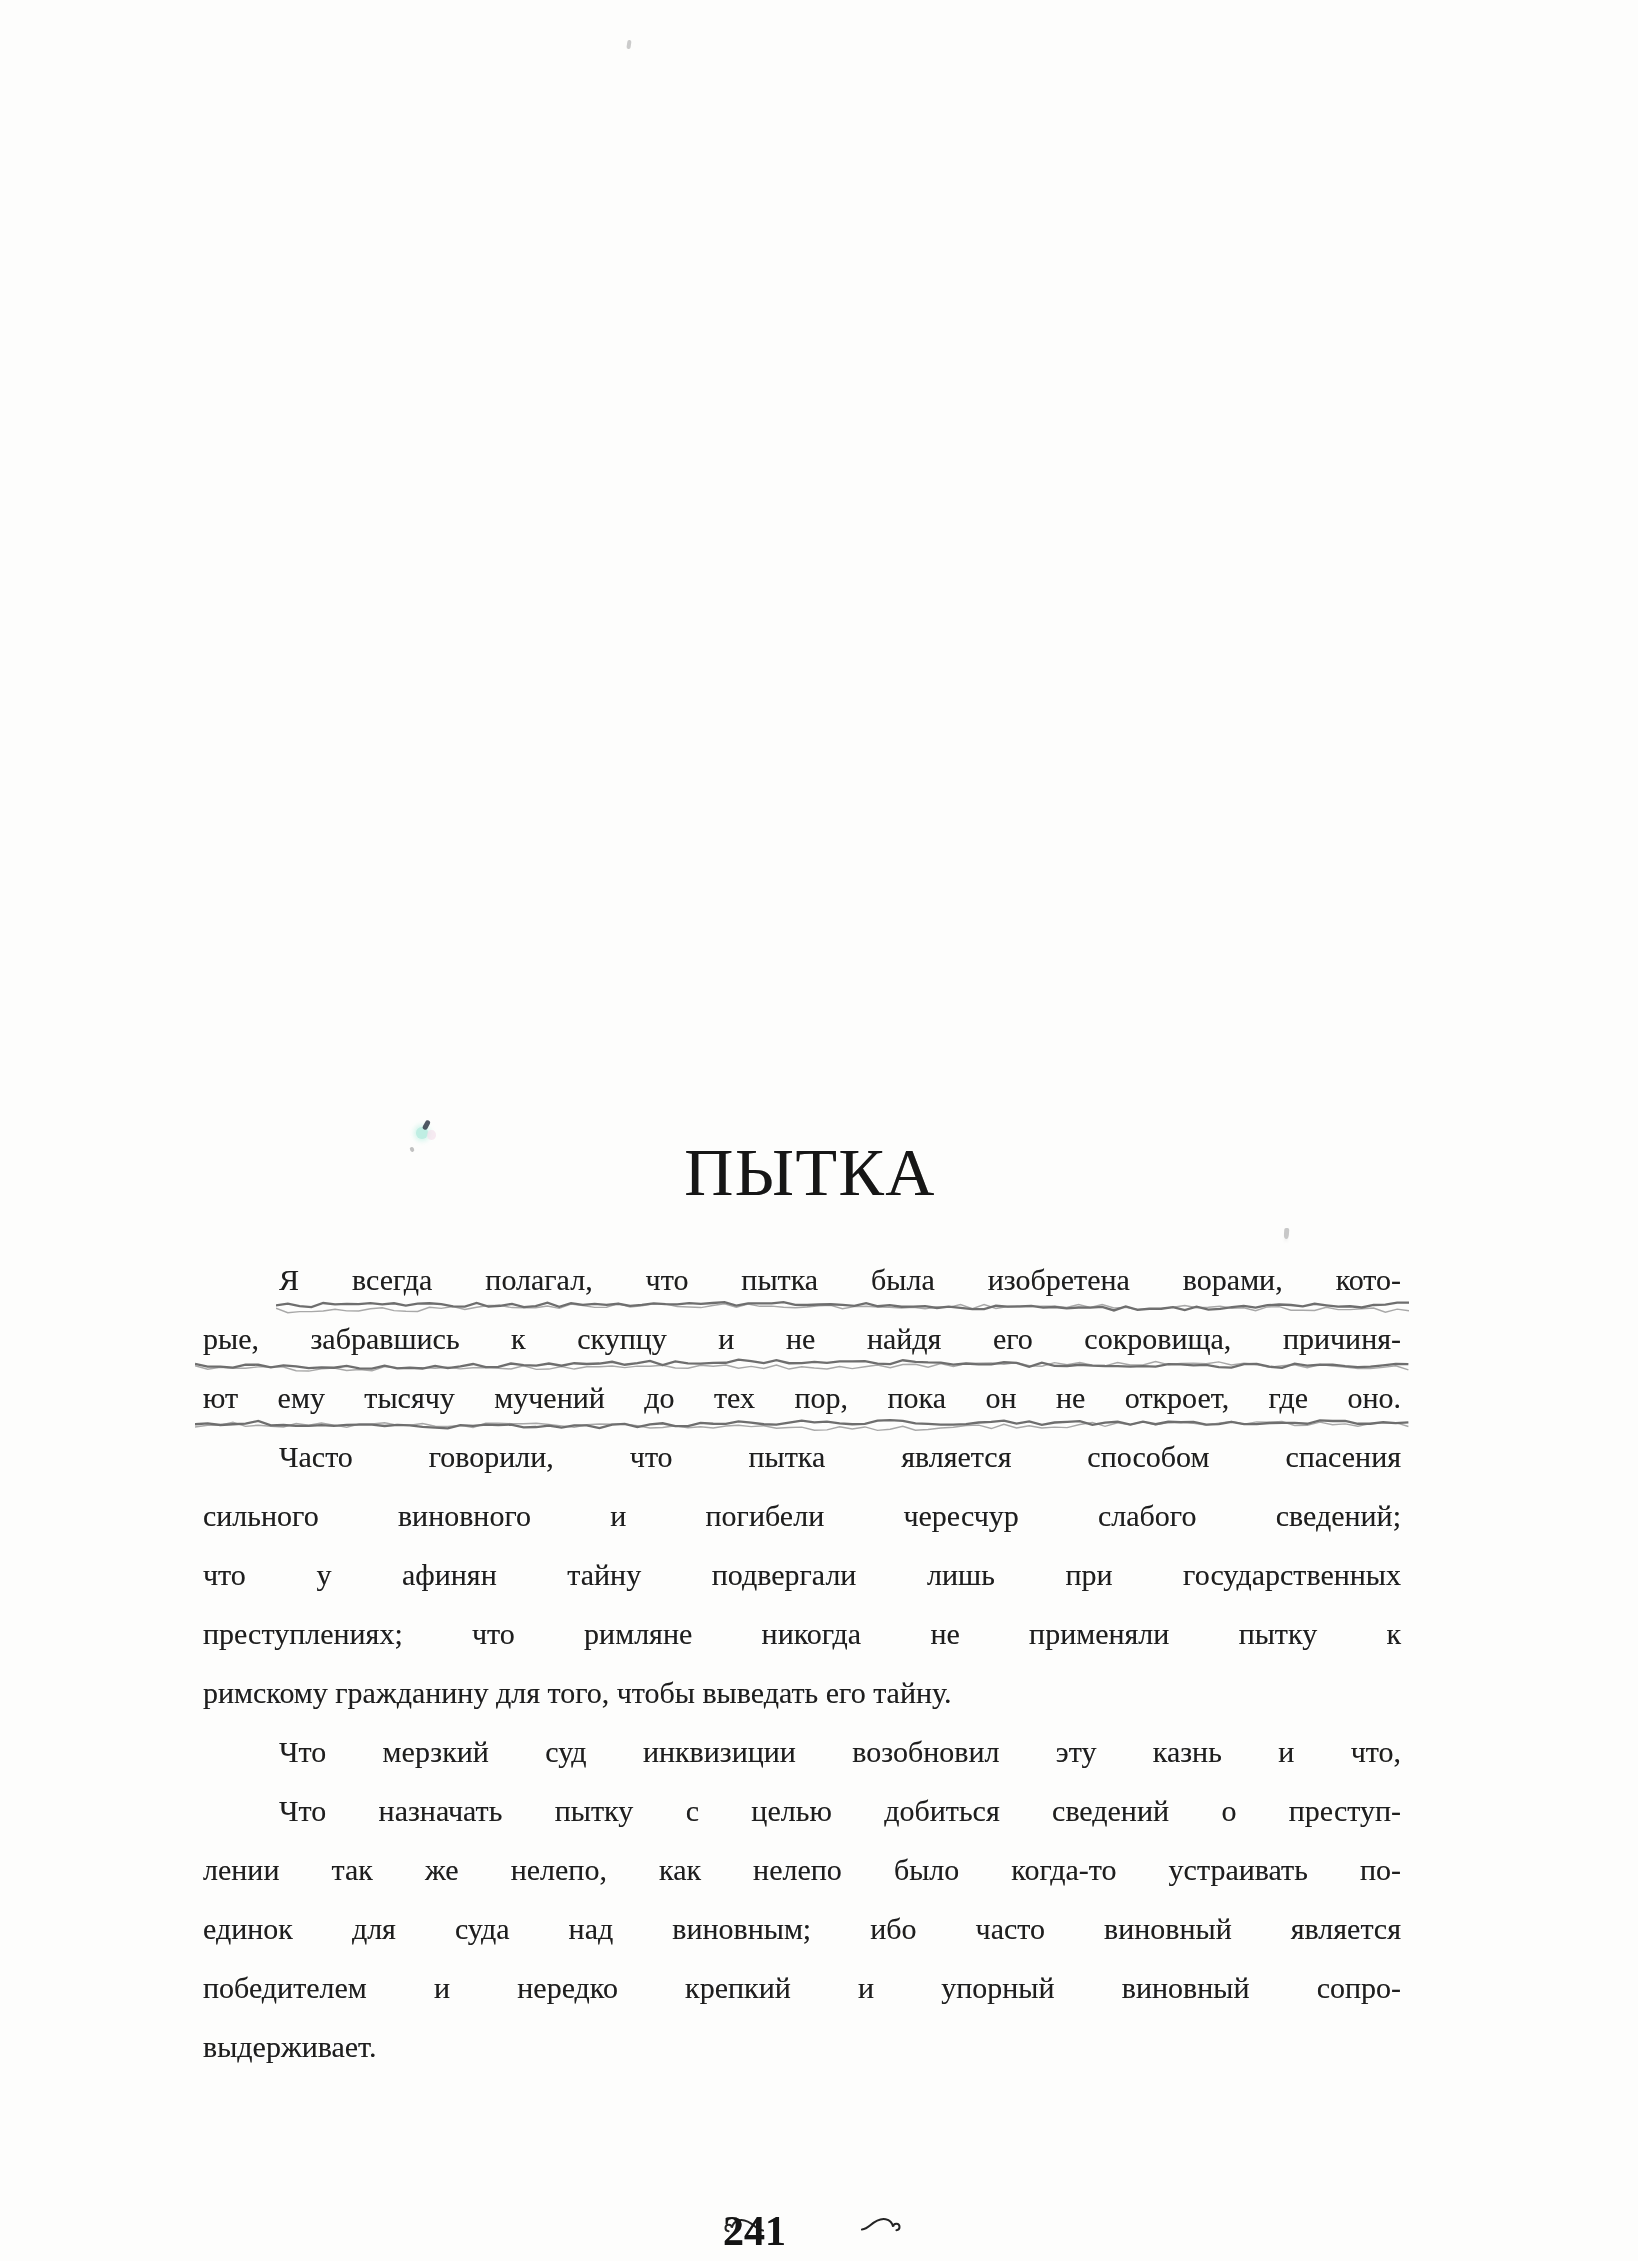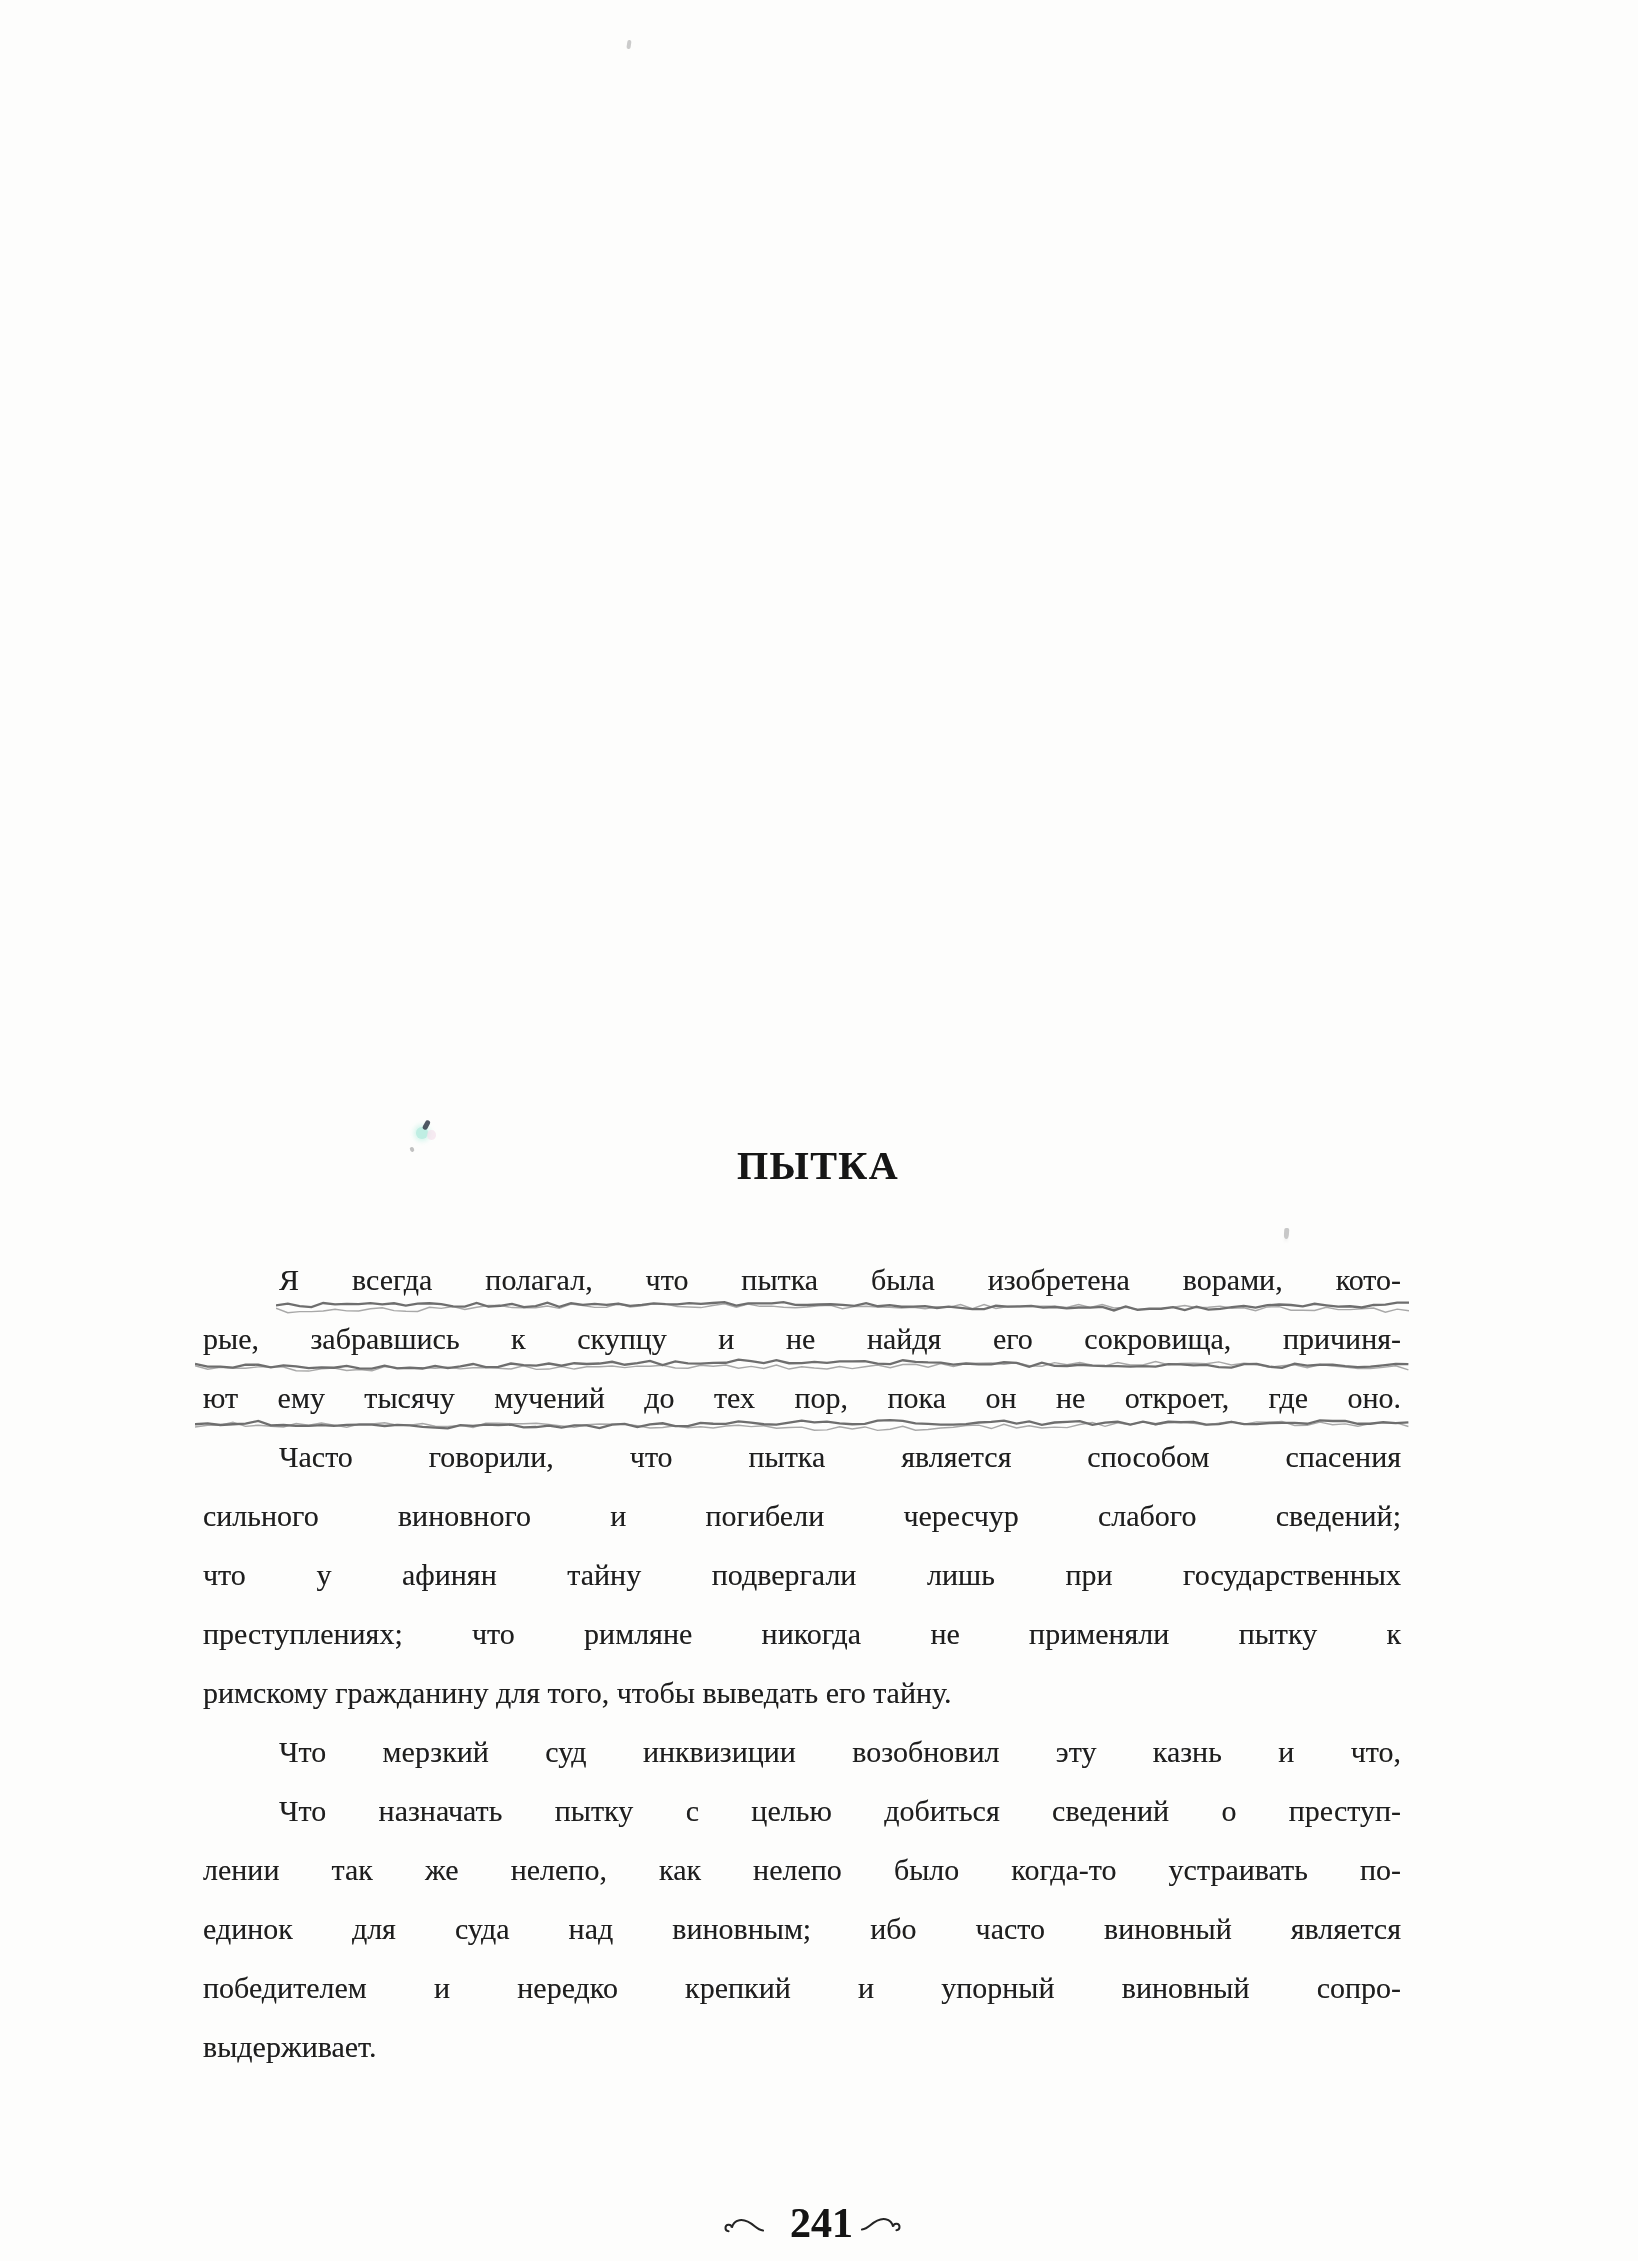--- a/index.html
+++ b/index.html
@@ -6,23 +6,23 @@
   .page{
     position:relative;
     width:1639px;height:2261px;
     background:#fdfdfc;
     font-family:"Liberation Serif","DejaVu Serif",serif;
     color:#1e1e1e;
     overflow:hidden;
   }
   
   .title{
-    position:absolute;left:203px;top:1130px;width:1198px;margin:16px;
+    position:absolute;left:203px;top:1130px;width:1198px;margin:8px;
     text-align:center;
-    font-size:40px;font-weight:700;line-height:1;letter-spacing:1.4px;
+    font-size:68px;font-weight:400;line-height:1;letter-spacing:1.4px;
     color:#161616;
     text-shadow:0 0 0.6px rgba(0,0,0,.45);
   }
   
   .bodytext{
     position:absolute;left:203px;top:1250px;width:1198px;
     font-size:30px;
   }
   .line{
     position:relative;
@@ -36,21 +36,21 @@
     position:absolute;left:-7.7px;top:48px;
     width:calc(100% + 15.4px);height:16.3px;
     pointer-events:none;
   }
   .line.ind .squiggle{left:73px;width:calc(100% - 65px);}
   .squiggle path{fill:none;stroke:#454545;stroke-width:2.4;opacity:.78;}
   .squiggle path.p2{stroke:#6f6f6f;stroke-width:1.5;opacity:.6;}
   
   .pagenum{
     position:absolute;left:711px;top:2198px;width:213px;
-    margin:4px;text-align:center;
+    margin:12px;
     font-size:42px;font-weight:700;line-height:1;color:#141414;
     text-shadow:0 0 0.6px rgba(0,0,0,.45);
   }
   .flourish{position:absolute;width:42px;height:21px;}
   .flourish path{fill:none;stroke:#242424;stroke-width:2.2;stroke-linecap:round;}
   .flourish.fl{left:722px;top:2214px;}
   .flourish.fr{left:861px;top:2213px;}
   
   .artifact{position:absolute;pointer-events:none;}
   .speck-top{left:627px;top:40px;width:3.8px;height:8.6px;background:#9a9a9a;opacity:.5;border-radius:1.9px;transform:rotate(8deg);}

